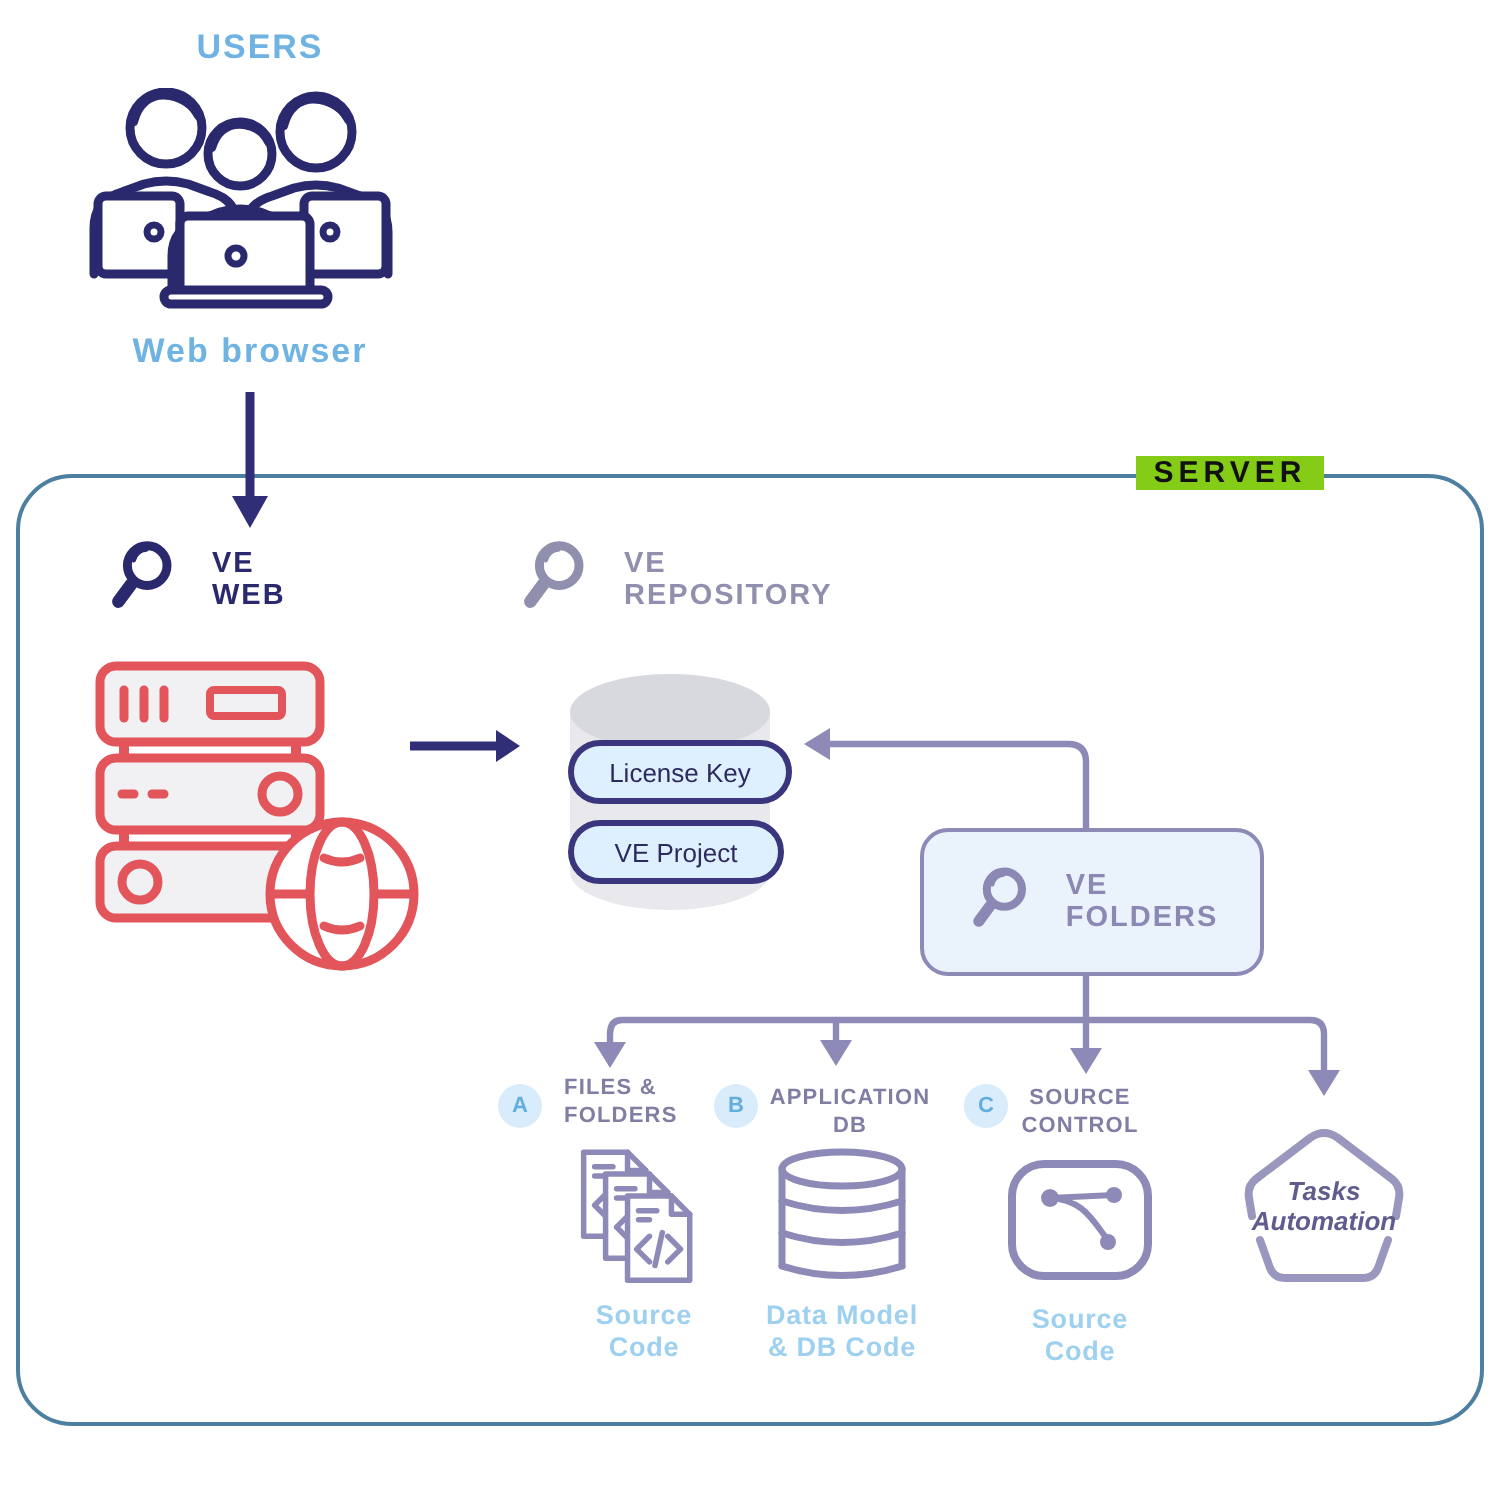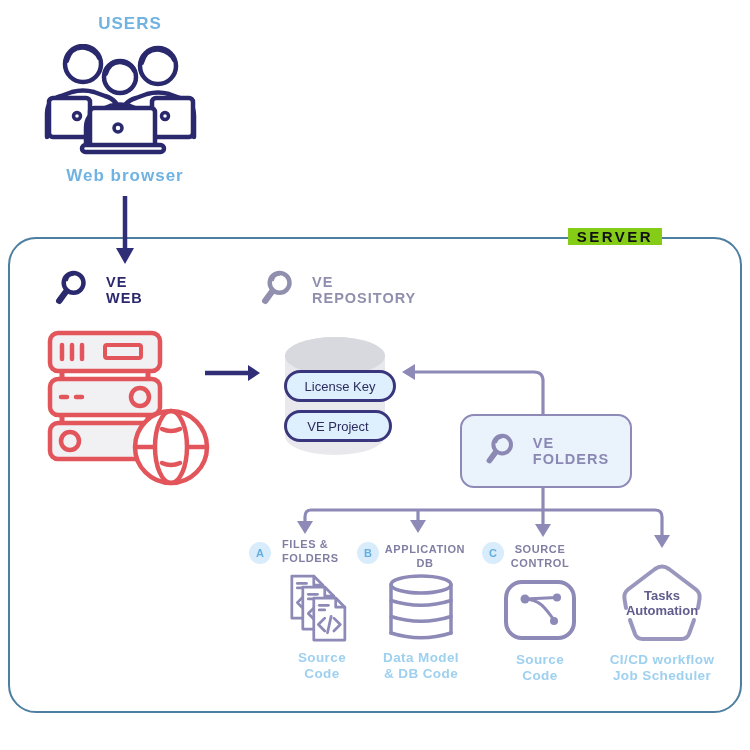--- a/index.html
+++ b/index.html
@@ -16,21 +16,21 @@
   .repo-col{color:#918fae;}
   .desk-col{color:#8b88b4;}
   .pill{background:#def0fd;border:3px solid #39367d;border-radius:16px;color:#2d2b5e;
         font-size:13px;display:flex;align-items:center;justify-content:center;z-index:3;}
   .desktop-box{left:460px;top:414px;width:168px;height:70px;background:#eaf2fc;border:2.5px solid #8d8ab8;
                border-radius:14px;display:flex;align-items:center;justify-content:center;z-index:3;}
   .badge{width:22px;height:22px;border-radius:50%;background:#d9ecfb;color:#64aedd;font-size:11px;
          font-weight:bold;display:flex;align-items:center;justify-content:center;z-index:3;}
   .btitle{color:#807ea2;font-weight:bold;font-size:11px;letter-spacing:0.6px;line-height:13.5px;z-index:3;}
   .caption{color:#9ed0ef;font-weight:bold;font-size:13.5px;line-height:16px;text-align:center;letter-spacing:0.4px;z-index:3;}
-  .penta-text{color:#5f5c8e;font-weight:bold;font-size:13px;line-height:15px;text-align:center;z-index:3;}
+  .penta-text{color:#5f5c8e;font-weight:bold;font-size:13px;line-height:15px;text-align:center;z-index:3;font-style:italic;}
   svg{display:block;}
   .overlay{left:0;top:0;z-index:2;pointer-events:none;}
 </style>
 </head>
 <body>
 
 <div class="canvas">
 
   <div class="abs blue-label" style="left:55px;top:14px;width:150px;">USERS</div>
 
@@ -229,18 +229,14 @@
     <div>Code</div>
   </div>
   <div class="abs caption" style="left:366px;top:650px;width:110px;">
     <div>Data Model</div>
     <div>&amp; DB Code</div>
   </div>
   <div class="abs caption" style="left:500px;top:652px;width:80px;">
     <div>Source</div>
     <div>Code</div>
   </div>
-  <div class="abs caption" style="left:592px;top:652px;width:140px;">
-    <div>CI/CD workflow</div>
-    <div>Job Scheduler</div>
-  </div>
 
 </div>
 
 </body></html>

